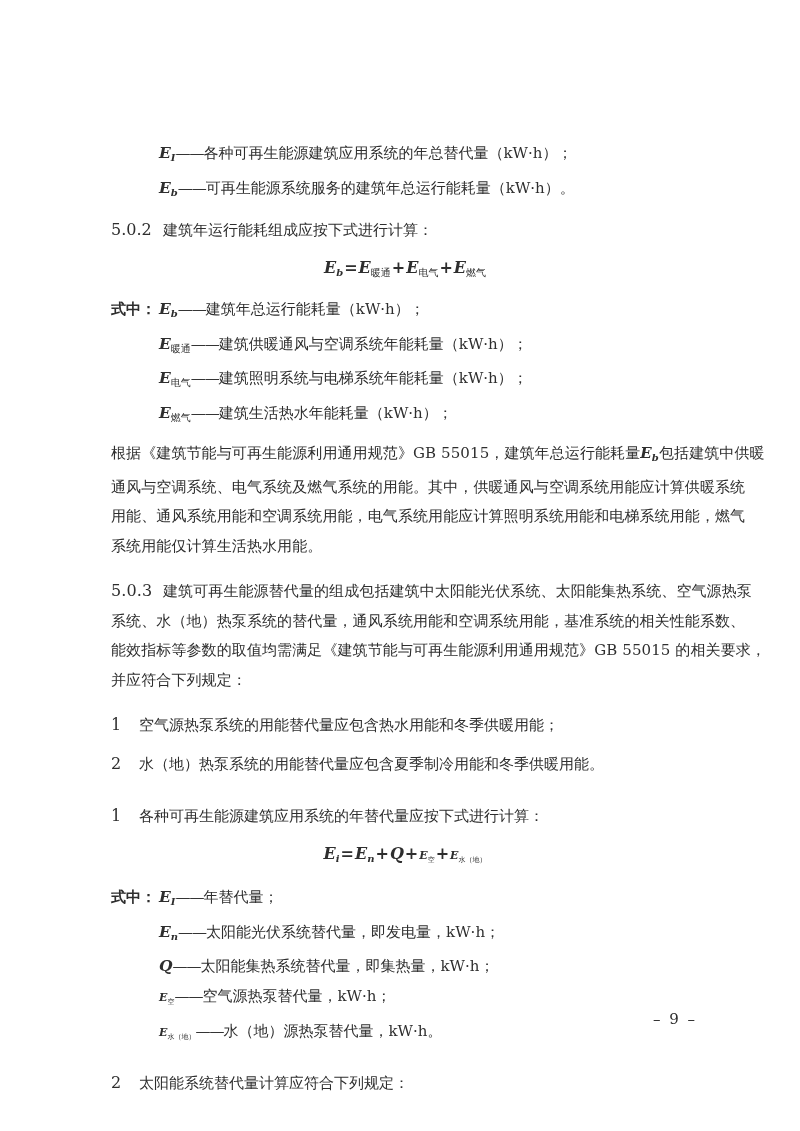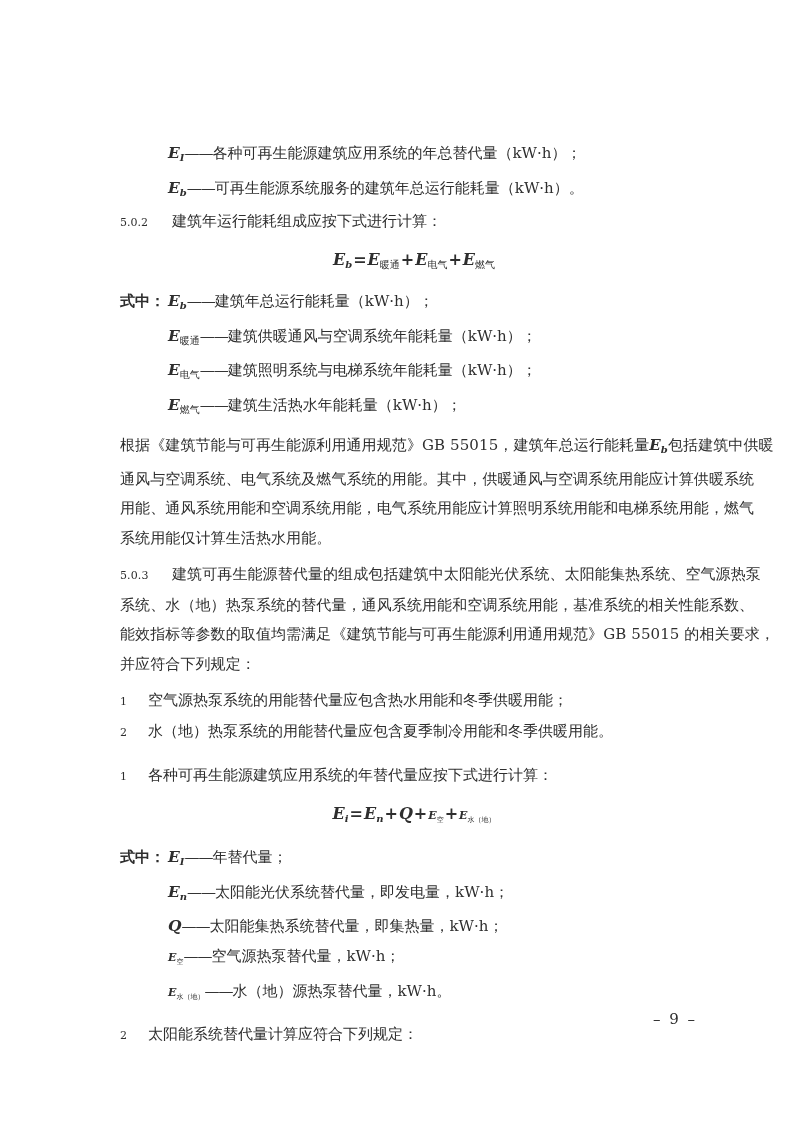--- a/index.html
+++ b/index.html
@@ -20,36 +20,37 @@
     position: absolute;
     left: 0; top: 0;
     width: 800px;
     height: 1131px;
     background: #fff;
   }
 
   
   .content {
     position: absolute;
-    left: 120px;
+    left: 111px;
     top: 138px;
     width: 588px;
   }
 
   
   .clause {
     font-size: 15px;
     line-height: 29.5px;
     color: #2e2e2e;
   }
   .clause-num {
     display: inline-block;
     width: 52px;
     font-family: "DejaVu Serif", "Liberation Serif", serif;
-    font-size: 11px;
+    font-size: 16px;
+    margin-top: 8px;
   }
   .clause-num.short {
     width: 28px;
   }
 
   
   .deflist {
     margin: 0;
   }
   .defrow {

